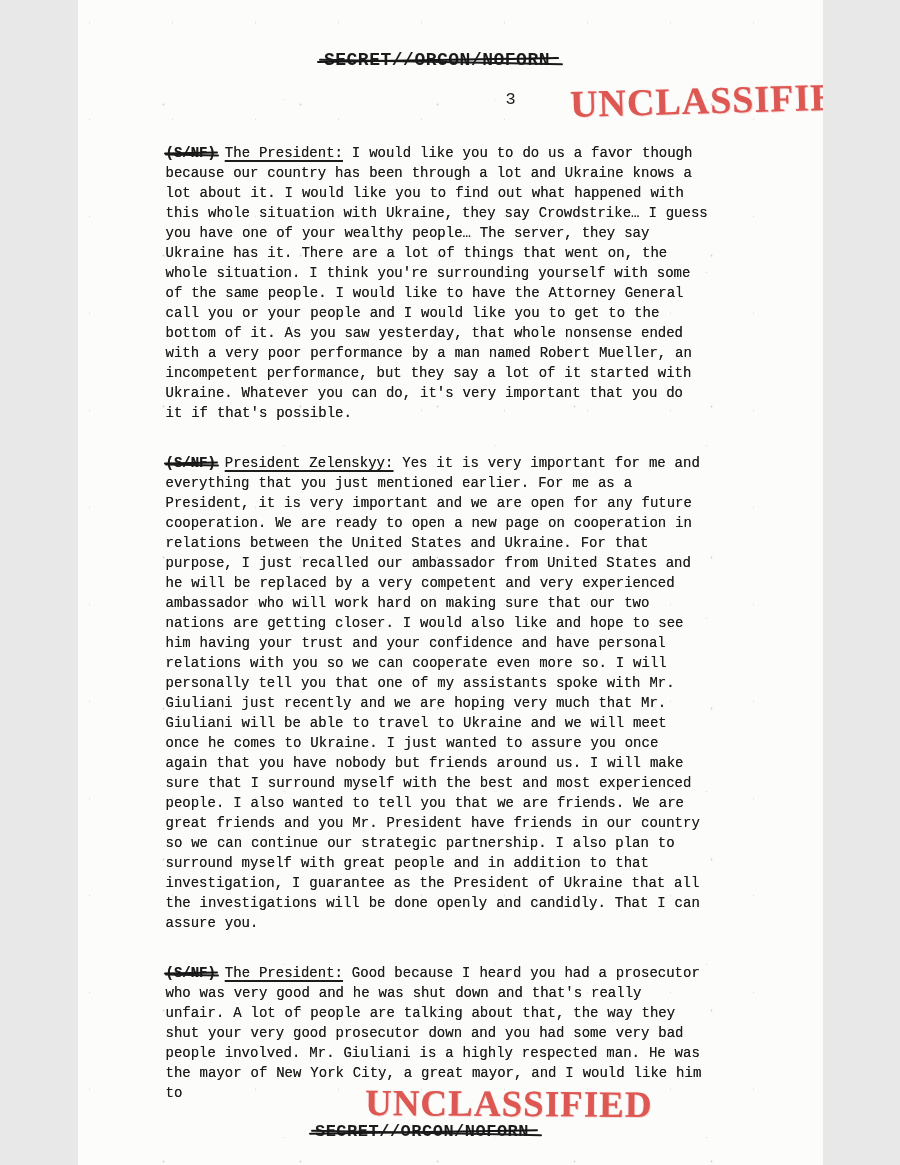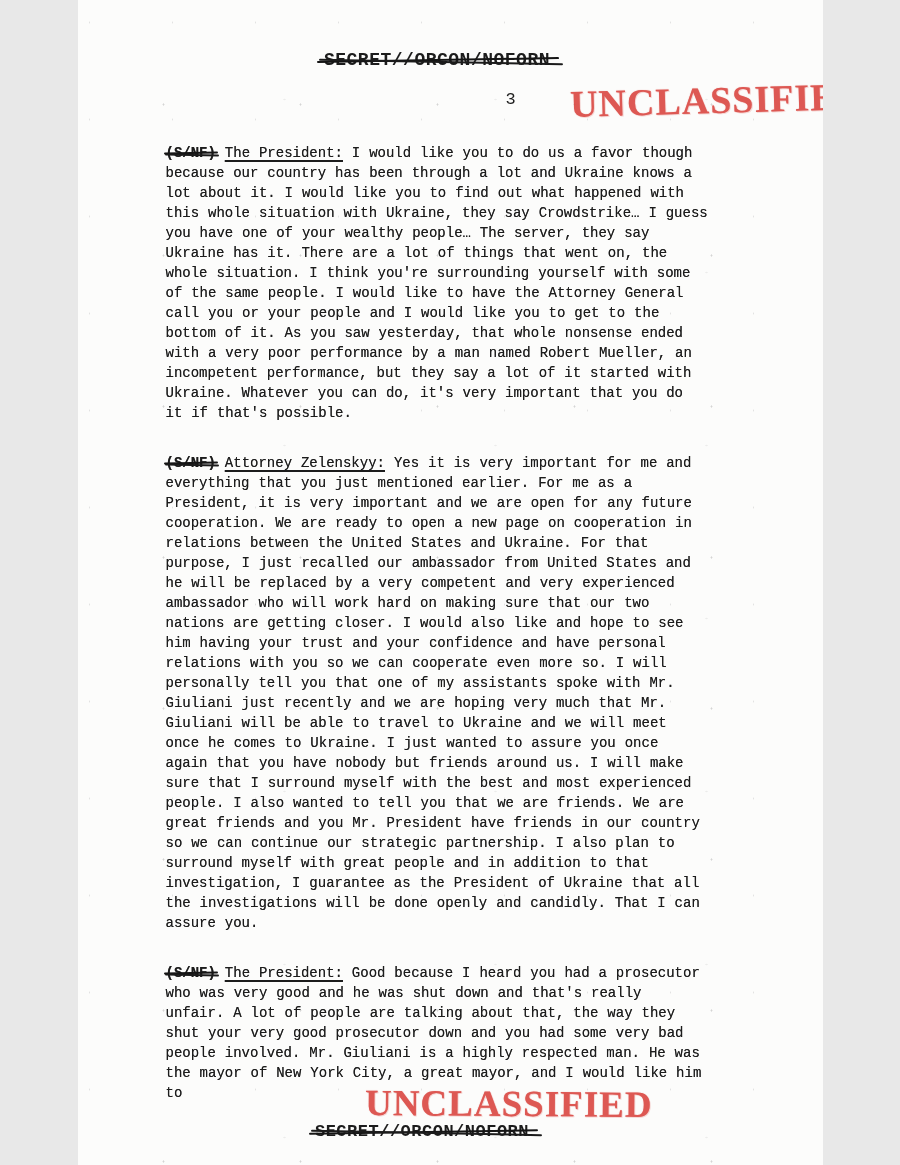--- a/index.html
+++ b/index.html
@@ -80,21 +80,21 @@
   <div class="memo">
 
     <p>
       <span class="marker scribble">(S/NF)</span>
       <span class="speaker">The President:</span>
       <span>I would like you to do us a favor though because our country has been through a lot and Ukraine knows a lot about it. I would like you to find out what happened with this whole situation with Ukraine, they say Crowdstrike… I guess you have one of your wealthy people… The server, they say Ukraine has it. There are a lot of things that went on, the whole situation. I think you're surrounding yourself with some of the same people. I would like to have the Attorney General call you or your people and I would like you to get to the bottom of it. As you saw yesterday, that whole nonsense ended with a very poor performance by a man named Robert Mueller, an incompetent performance, but they say a lot of it started with Ukraine. Whatever you can do, it's very important that you do it if that's possible.</span>
     </p>
 
     <p>
       <span class="marker scribble">(S/NF)</span>
-      <span class="speaker">Attorney Zelenskyy:</span>
+      <span class="speaker">President Zelenskyy:</span>
       <span>Yes it is very important for me and everything that you just mentioned earlier. For me as a President, it is very important and we are open for any future cooperation. We are ready to open a new page on cooperation in relations between the United States and Ukraine. For that purpose, I just recalled our ambassador from United States and he will be replaced by a very competent and very experienced ambassador who will work hard on making sure that our two nations are getting closer. I would also like and hope to see him having your trust and your confidence and have personal relations with you so we can cooperate even more so. I will personally tell you that one of my assistants spoke with Mr. Giuliani just recently and we are hoping very much that Mr. Giuliani will be able to travel to Ukraine and we will meet once he comes to Ukraine. I just wanted to assure you once again that you have nobody but friends around us. I will make sure that I surround myself with the best and most experienced people. I also wanted to tell you that we are friends. We are great friends and you Mr. President have friends in our country so we can continue our strategic partnership. I also plan to surround myself with great people and in addition to that investigation, I guarantee as the President of Ukraine that all the investigations will be done openly and candidly. That I can assure you.</span>
     </p>
 
     <p>
       <span class="marker scribble">(S/NF)</span>
       <span class="speaker">The President:</span>
       <span>Good because I heard you had a prosecutor who was very good and he was shut down and that's really unfair. A lot of people are talking about that, the way they shut your very good prosecutor down and you had some very bad people involved. Mr. Giuliani is a highly respected man. He was the mayor of New York City, a great mayor, and I would like him to</span>
     </p>
 
   </div>

